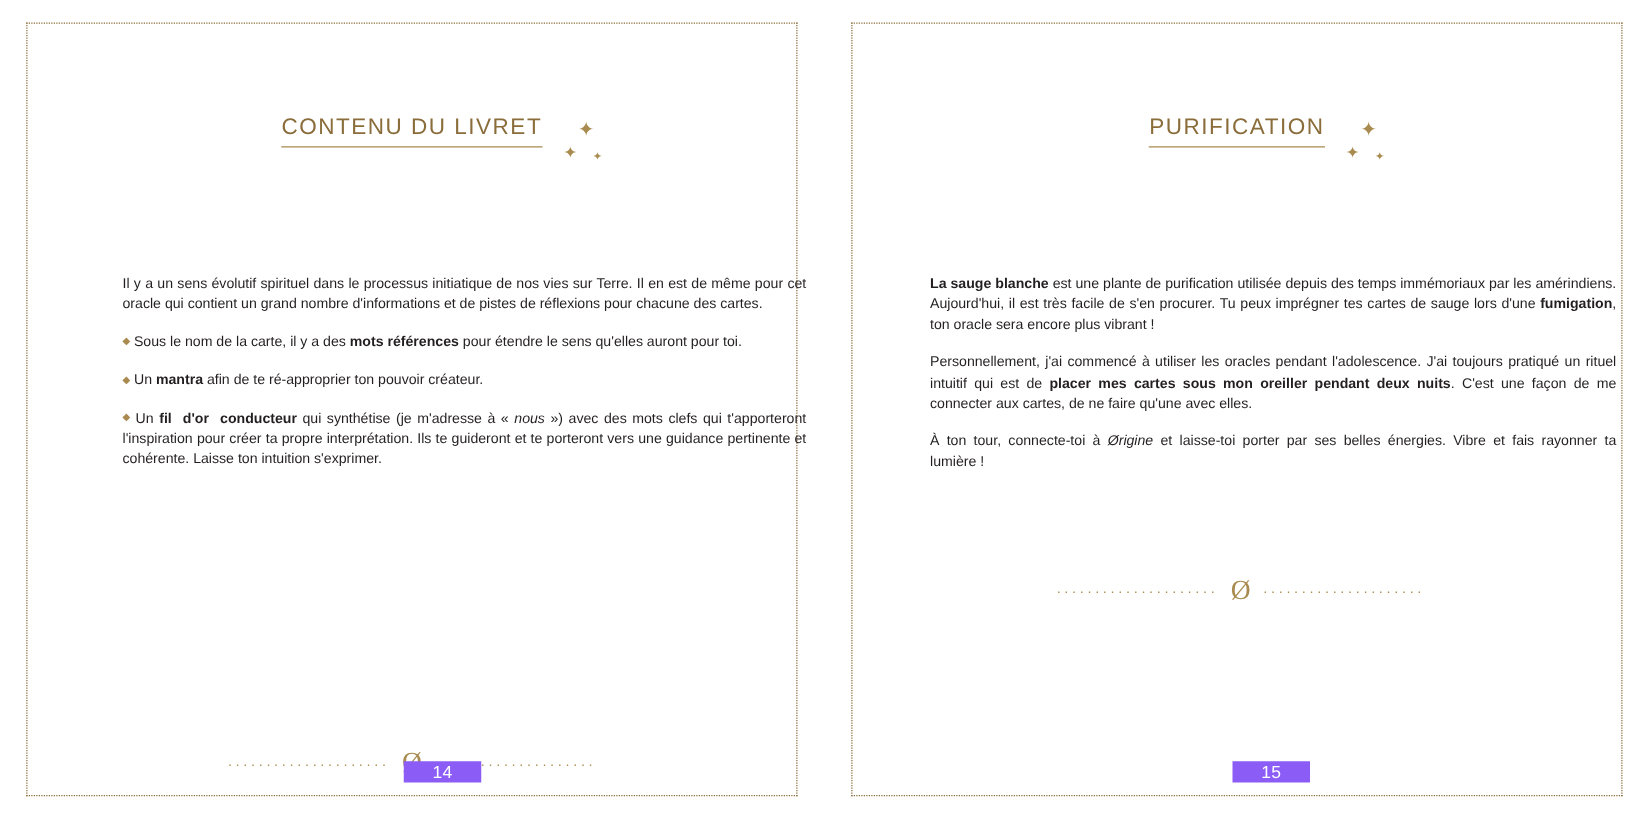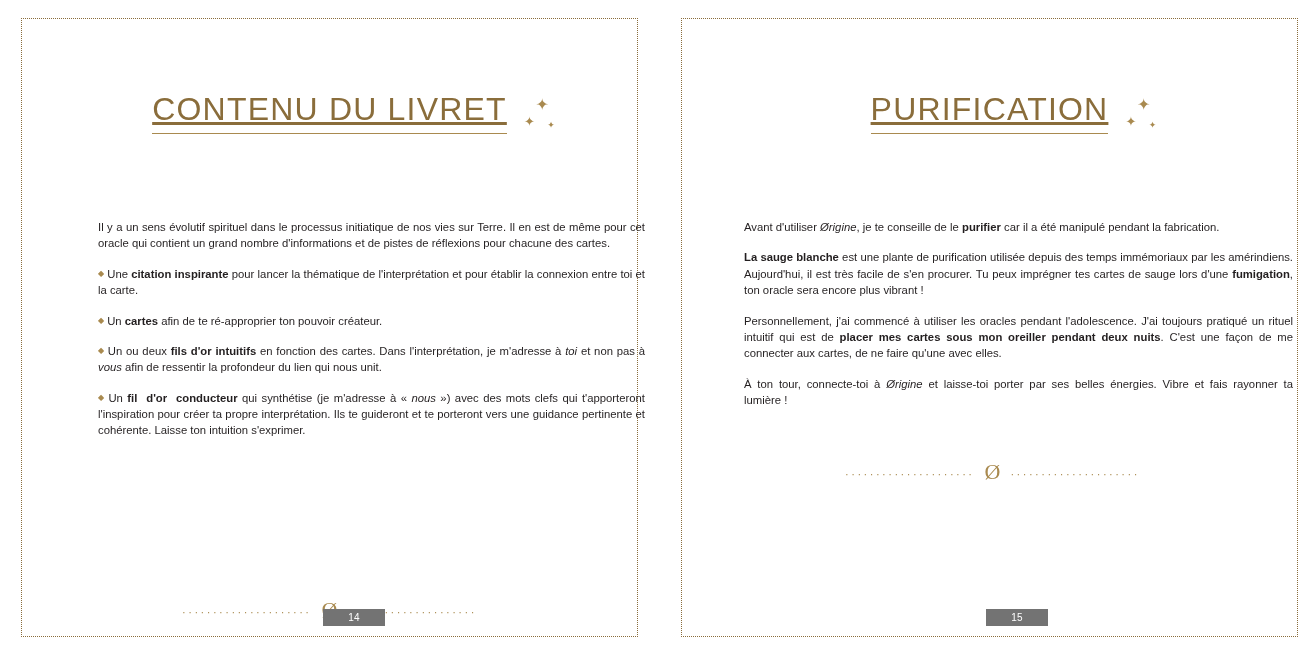--- a/index.html
+++ b/index.html
@@ -60,30 +60,29 @@
     width: 607px;
     height: 609px;
   }
   .inner-right {
     left: 29px;
     top: 23px;
     width: 607px;
     height: 609px;
   }
   .title {
-    font-size: 32px;
+    font-size: 18px;
     letter-spacing: 1.2px;
     color: #8a6d3b;
     font-weight: 400;
     text-align: right;
     padding-bottom: 5px;
     display: inline-block;
     border-bottom: 1.5px solid #a98a4f;
     font-family: "Liberation Sans", sans-serif;
-    text-decoration: underline;
   }
   .title-wrap {
     position: absolute;
     top: 68px;
     width: 100%;
     text-align: center;
   }
   .title-holder {
     position: relative;
     display: inline-block;
@@ -170,23 +169,23 @@
     font-family: "Liberation Serif", serif;
     line-height: 1;
     position: relative;
     top: -2px;
   }
   .page-number {
     position: absolute;
     bottom: 6px;
     width: 62px;
     height: 17px;
-    background: #737373;
+    background: #8b5cf6;
     color: #ffffff;
-    font-size: 10px;
+    font-size: 14px;
     text-align: center;
     line-height: 17px;
     letter-spacing: 0.3px;
   }
   .pn-left { left: 297px; }
   .pn-right { left: 300px; }
 </style>
 </head>
 <body>
 
@@ -203,27 +202,24 @@
           <span class="sparkle spark-b">✦</span>
           <span class="sparkle spark-c">✦</span>
         </span>
       </div>
 
       <div class="body-text body-left">
         <p>
           Il y a un sens évolutif spirituel dans le processus initiatique de nos vies sur Terre. Il en est de même pour cet oracle qui contient un grand nombre d'informations et de pistes de réflexions pour chacune des cartes.
         </p>
         <p>
-          <span class="bullet">◆</span>Une <b>citation inspirante</b> pour lancer la thématique de l'interprétation et pour établir la connexion entre toi et la carte.
-        </p>
-        <p>
-          <span class="bullet">◆</span>Un <b>cartes</b> afin de te ré-approprier ton pouvoir créateur.
-        </p>
-        <p>
-          <span class="bullet">◆</span>Un ou deux <b>fils d'or intuitifs</b> en fonction des cartes. Dans l'interprétation, je m'adresse à <i>toi</i> et non pas à <i>vous</i> afin de ressentir la profondeur du lien qui nous unit.
+          <span class="bullet">◆</span>Sous le nom de la carte, il y a des <b>mots références</b> pour étendre le sens qu'elles auront pour toi.
+        </p>
+        <p>
+          <span class="bullet">◆</span>Un <b>mantra</b> afin de te ré-approprier ton pouvoir créateur.
         </p>
         <p class="last">
           <span class="bullet">◆</span>Un <b>fil&nbsp; d'or&nbsp; conducteur</b> qui synthétise (je m'adresse à «&nbsp;<i>nous</i>&nbsp;») avec des mots clefs qui t'apporteront l'inspiration pour créer ta propre interprétation. Ils te guideront et te porteront vers une guidance pertinente et cohérente. Laisse ton intuition s'exprimer.
         </p>
       </div>
 
       <div class="ornament orn-left">
         <span class="orn-row">
           <span class="dots">·····················</span>
           <span class="orn-glyph">Ø</span>
@@ -243,23 +239,20 @@
         <span class="title-holder">
           <span class="title">PURIFICATION</span>
           <span class="sparkle spark-a">✦</span>
           <span class="sparkle spark-b">✦</span>
           <span class="sparkle spark-c">✦</span>
         </span>
       </div>
 
       <div class="body-text body-right">
         <p>
-          Avant d'utiliser <i>Ørigine</i>, je te conseille de le <b>purifier</b> car il a été manipulé pendant la fabrication.
-        </p>
-        <p>
           <b>La sauge blanche</b> est une plante de purification utilisée depuis des temps immémoriaux par les amérindiens. Aujourd'hui, il est très facile de s'en procurer. Tu peux imprégner tes cartes de sauge lors d'une <b>fumigation</b>, ton oracle sera encore plus vibrant&nbsp;!
         </p>
         <p>
           Personnellement, j'ai commencé à utiliser les oracles pendant l'adolescence. J'ai toujours pratiqué un rituel intuitif qui est de <b>placer mes cartes sous mon oreiller pendant deux nuits</b>. C'est une façon de me connecter aux cartes, de ne faire qu'une avec elles.
         </p>
         <p class="last">
           À ton tour, connecte-toi à <i>Ørigine</i> et laisse-toi porter par ses belles énergies. Vibre et fais rayonner ta lumière&nbsp;!
         </p>
       </div>
 

